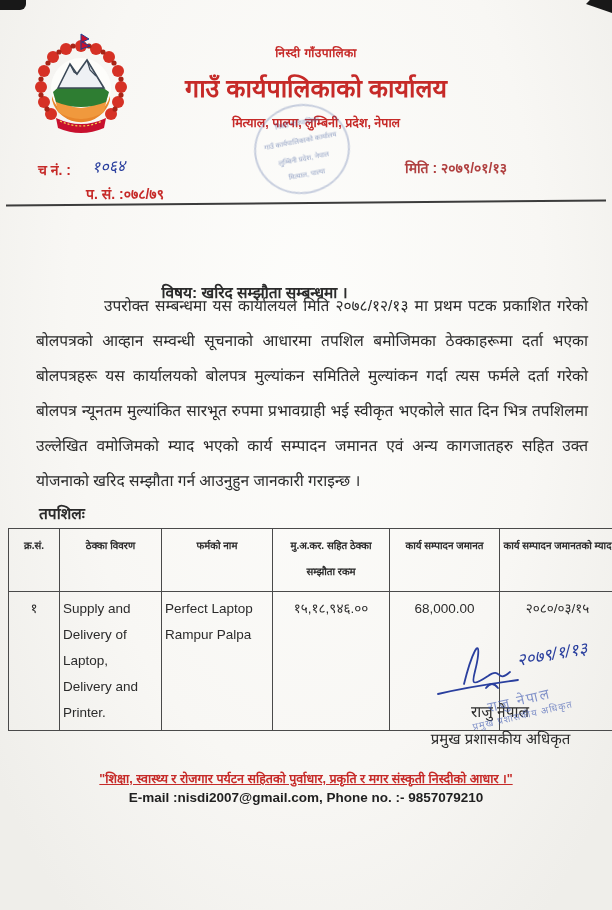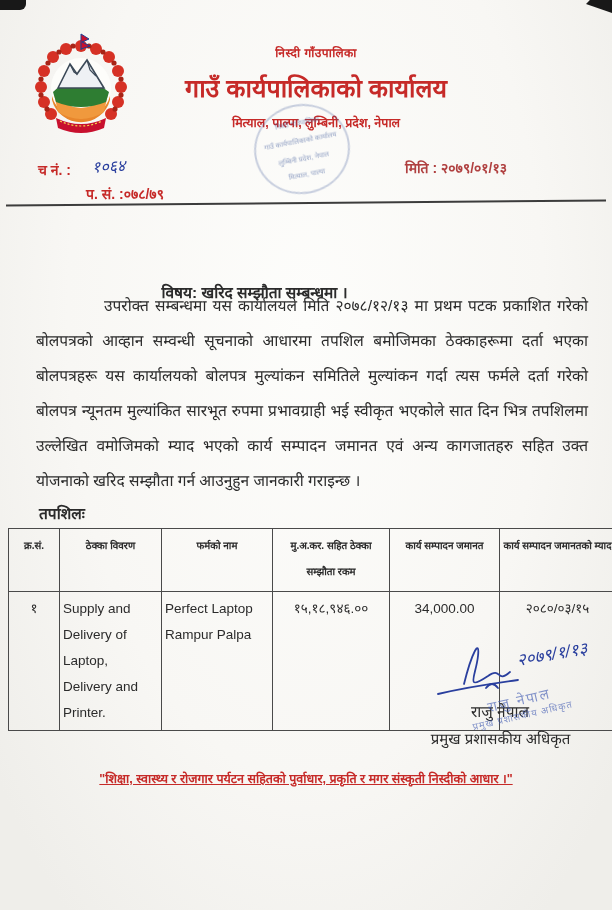--- a/index.html
+++ b/index.html
@@ -153,21 +153,21 @@
         <th class="c5">कार्य सम्पादन जमानतको म्याद</th>
 
       </tr>
     </thead>
     <tbody>
       <tr>
         <td class="tnum">१</td>
         <td>Supply and Delivery of Laptop, Delivery and Printer.</td>
         <td>Perfect Laptop Rampur Palpa</td>
         <td class="tnum">१५,१८,९४६.००</td>
-        <td class="tnum">34,000.00</td>
+        <td class="tnum">68,000.00</td>
         <td class="tnum">२०८०/०३/१५</td>
 
       </tr>
     </tbody>
   </table>
 
   <div class="abs sig-svg">
     <svg width="236" height="80" viewBox="0 0 236 80">
       <g fill="none" stroke="#2a3f9e" stroke-width="1.8" stroke-linecap="round">
         <path d="M96,52 C104,20 112,6 110,24 C108,44 96,60 120,44 C134,34 128,52 142,40"></path>
@@ -179,14 +179,15 @@
   </div>
 
   <div class="abs sig-name">राजु नेपाल</div>
   <div class="abs sig-desig">प्रमुख प्रशासकीय अधिकृत</div>
   <div class="abs sig-stamp">
     <div class="sname">राजु नेपाल</div>
     <div class="sdesig">प्रमुख प्रशासकीय अधिकृत</div>
   </div>
 
   <div class="abs footer-slogan red center">"शिक्षा, स्वास्थ्य र रोजगार पर्यटन सहितको पुर्वाधार, प्रकृति र मगर संस्कृती निस्दीको आधार ।"</div>
+  <div class="abs footer-contact center">E-mail :nisdi2007@gmail.com, Phone no. :- 9857079210</div>
 
 </div>
 
 </body></html>

